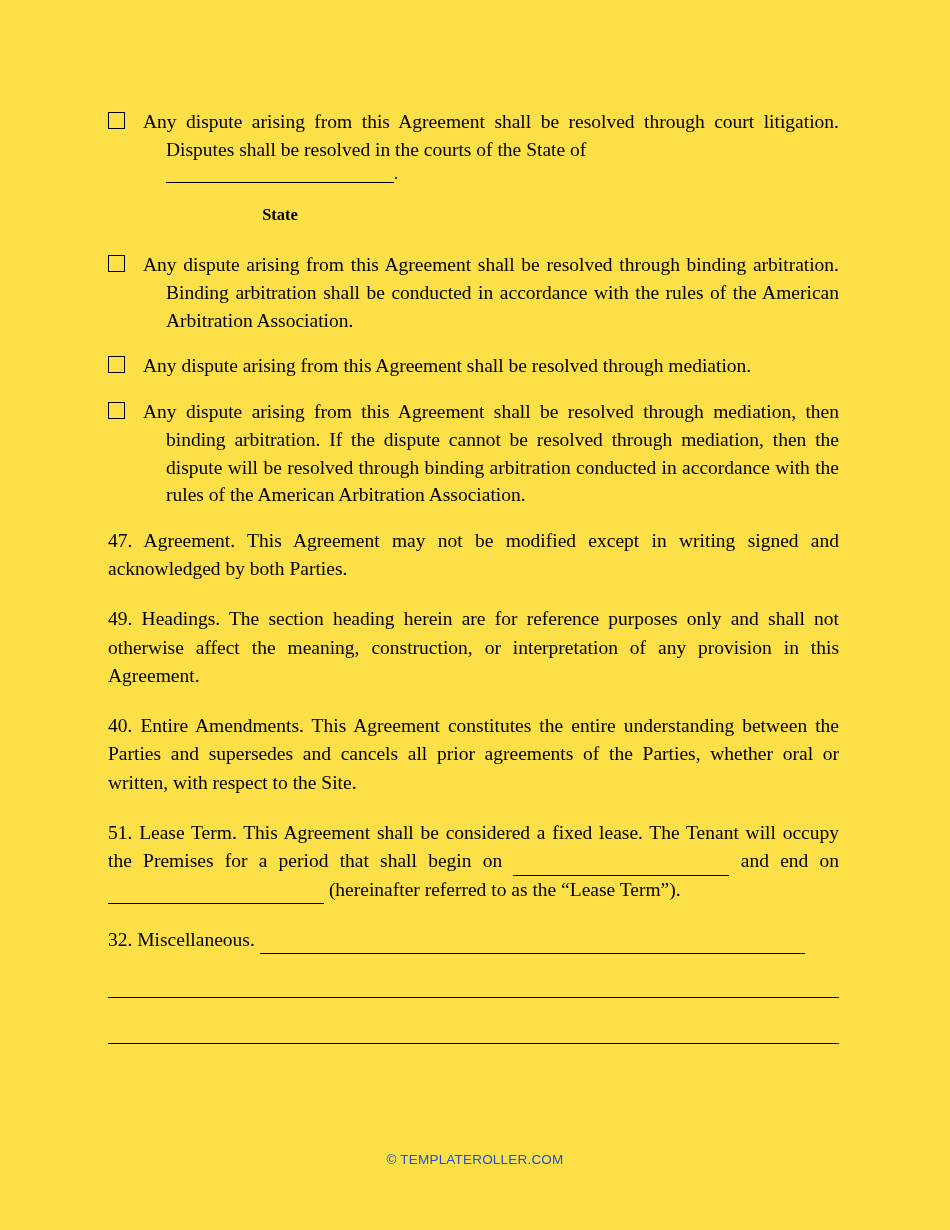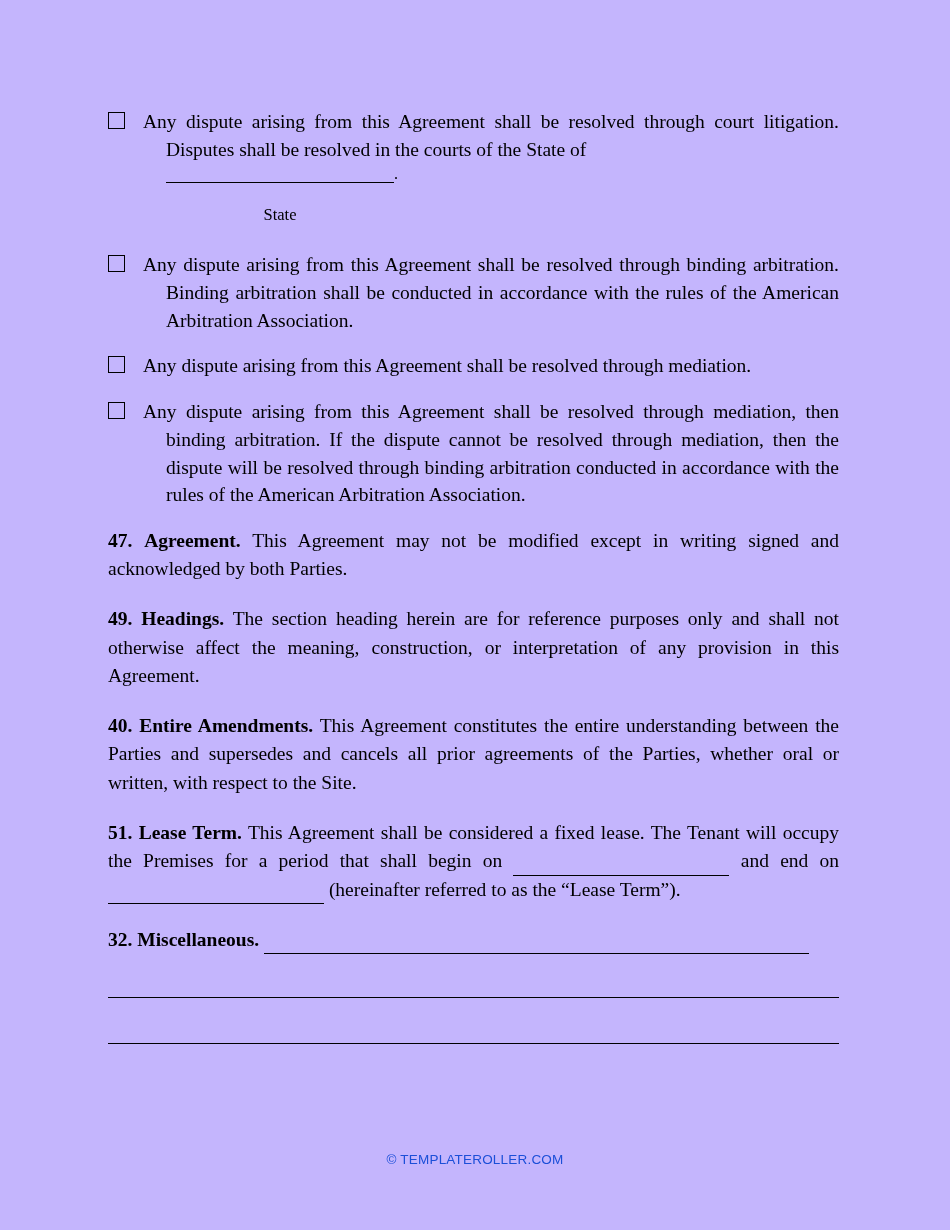--- a/index.html
+++ b/index.html
@@ -4,21 +4,21 @@
 <style>
   html, body {
     margin: 0;
     padding: 0;
     background: #ffffff;
   }
   .page {
     position: relative;
     width: 950px;
     height: 1230px;
-    background: #c4b5fd;
+    background: #fde047;
     font-family: "Liberation Serif", serif;
     color: #000000;
     box-sizing: border-box;
   }
   .content {
     position: absolute;
     left: 108px;
     top: 108px;
     width: 731px;
   }
@@ -55,34 +55,35 @@
     width: 228px;
     border-bottom: 1.2px solid #000;
     height: 15px;
     vertical-align: bottom;
   }
   .state-caption {
     padding-left: 58px;
     font-size: 16.5px;
     margin-top: 2px;
     margin-bottom: 26px;
+    font-weight: bold;
   }
   .state-caption span {
     display: inline-block;
     width: 228px;
     text-align: center;
   }
   .para {
     font-size: 19.5px;
     line-height: 1.45;
     text-align: justify;
     margin: 0 0 22px 0;
   }
   .para b {
-    font-weight: bold;
+    font-weight: normal;
   }
   .blank {
     display: inline-block;
     border-bottom: 1.2px solid #000;
     height: 15px;
     vertical-align: bottom;
   }
   .blank-begin { width: 216px; }
   .blank-end { width: 216px; }
   .blank-misc { width: 545px; }

